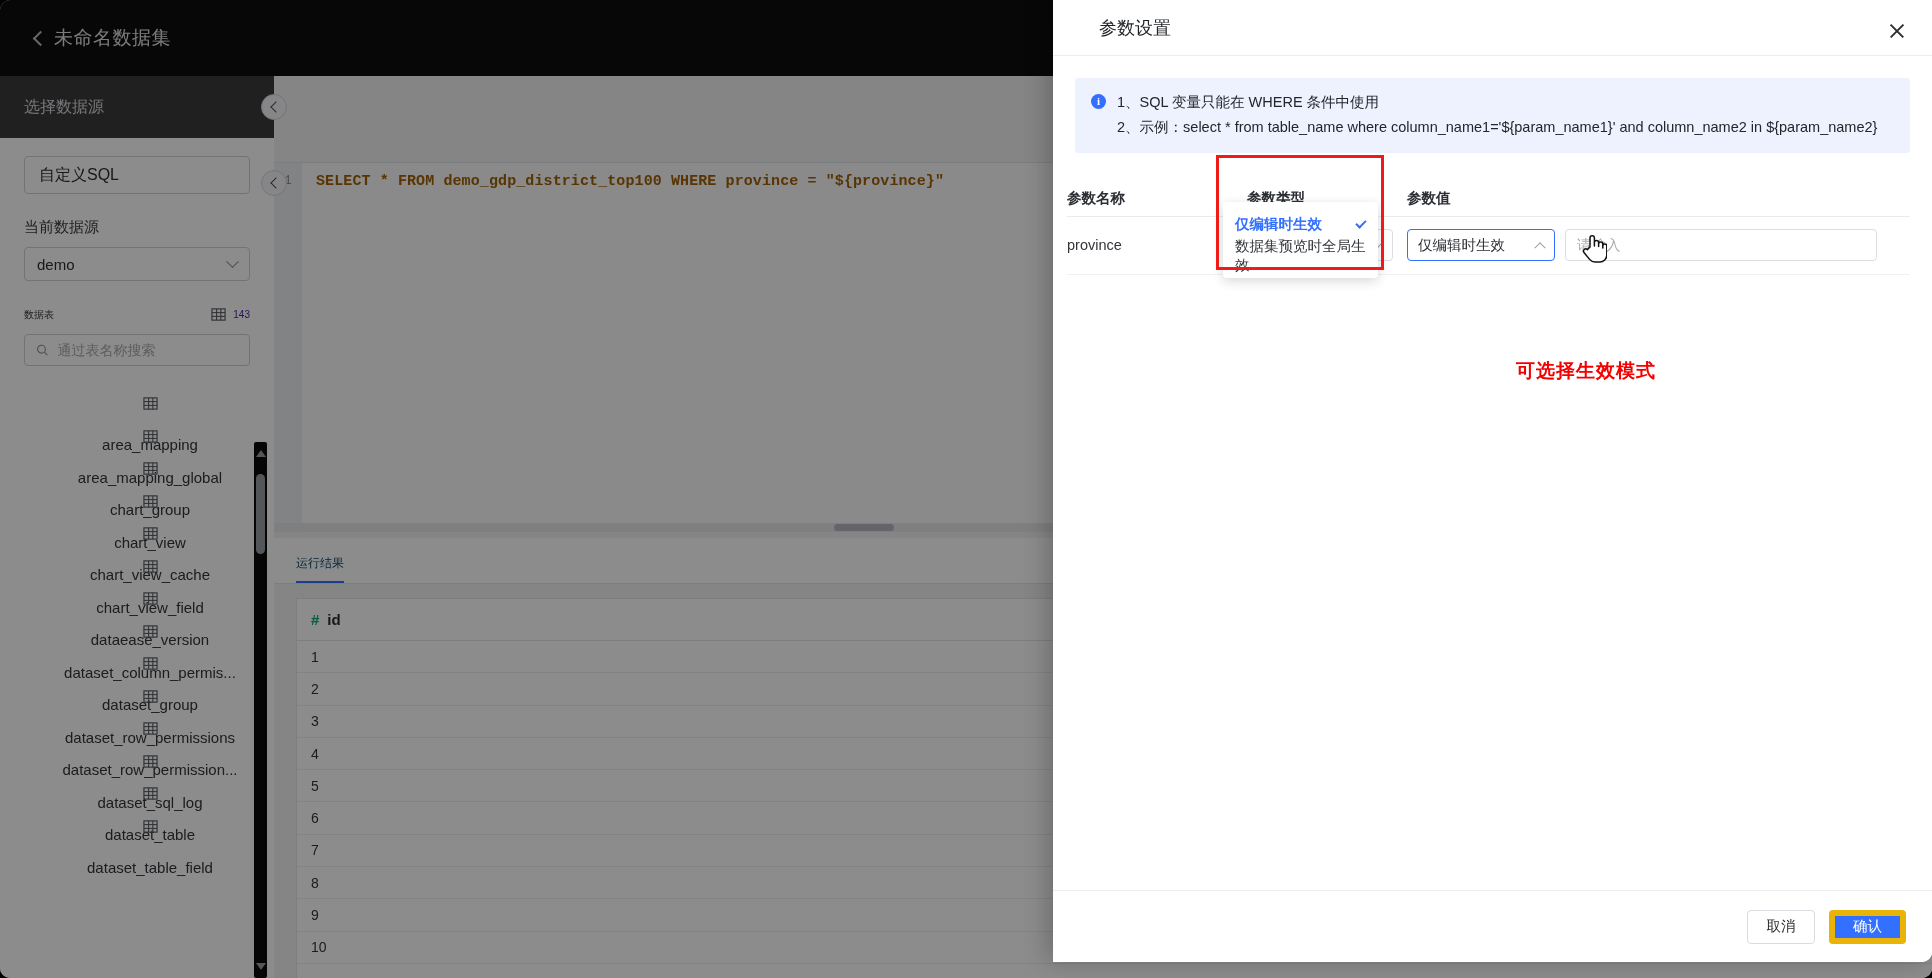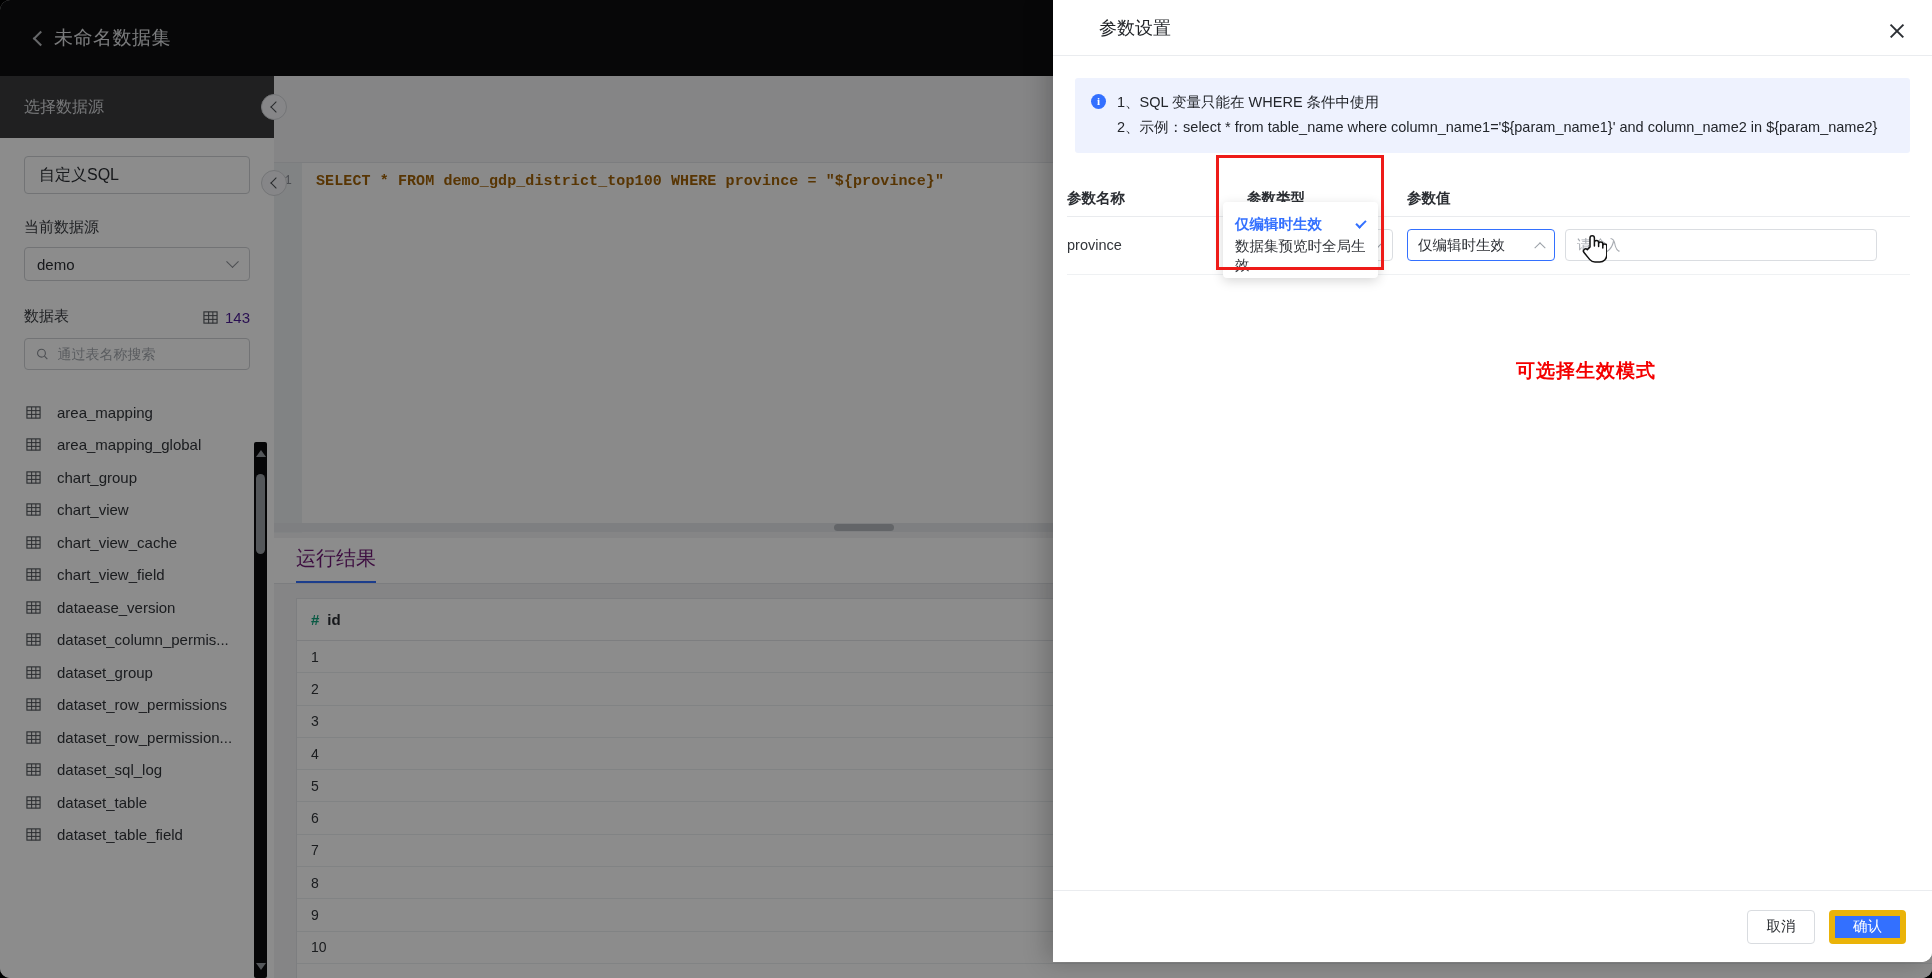--- a/index.html
+++ b/index.html
@@ -130,22 +130,22 @@
     cursor: pointer;
   }
   .chev-down {
     width: 9px; height: 9px;
     border-right: 1.7px solid #8b8f96;
     border-bottom: 1.7px solid #8b8f96;
     transform: rotate(45deg) translate(-2px,-2px);
   }
   .tables-hdr {
     margin: 26px 24px 0 24px;
-    display: flex; align-items: flex-end; justify-content: space-between;
-    font-size: 15px;
+    display: flex; align-items: center; justify-content: space-between;
+    font-size: 10px;
     color: #3a3d42;
   }
   .tbl-count { display: flex; align-items: center; gap: 7px; color: #4c1d95; }
   .search-box {
     margin: 12px 24px 0 24px;
     height: 32px;
     border: 1px solid #cfd2d6;
     border-radius: 4px;
     display: flex; align-items: center;
     gap: 9px;
@@ -164,26 +164,27 @@
 
   .tbl-list {
     position: absolute;
     left: 0; top: 320px;
     width: 274px; height: 560px;
     overflow: hidden;
   }
   .tbl-item {
     height: 32.5px;
     display: flex; align-items: center;
-    gap: 16px;
+    gap: 25px;
     padding-left: 26px;
     font-size: 15px;
     color: #32353a;
     cursor: pointer;
     white-space: nowrap;
+    flex-direction: column;
   }
   .grid-ico {
     width: 15px; height: 15px;
     flex: none;
   }
   .tbl-scroll {
     position: absolute;
     right: 7px; top: 366px;
     width: 13px; height: 536px;
     background: #0c0c0d;
@@ -258,22 +259,22 @@
   .result-tabs {
     position: absolute;
     left: 0; top: 462px;
     right: 0; height: 46px;
     background: #fff;
     border-bottom: 1px solid #e2e4e7;
     display: flex; align-items: flex-end;
     padding-left: 22px;
   }
   .rtab {
-    font-size: 20px;
-    color: #701a75;
+    font-size: 12px;
+    color: #0c4a6e;
     padding-bottom: 9px;
     border-bottom: 2.5px solid #3370ff;
     cursor: pointer;
   }
   .result-grid {
     position: absolute;
     left: 22px; top: 522px;
     right: 0; bottom: 0;
     background: #fff;
     border: 1px solid #e4e6e9;

